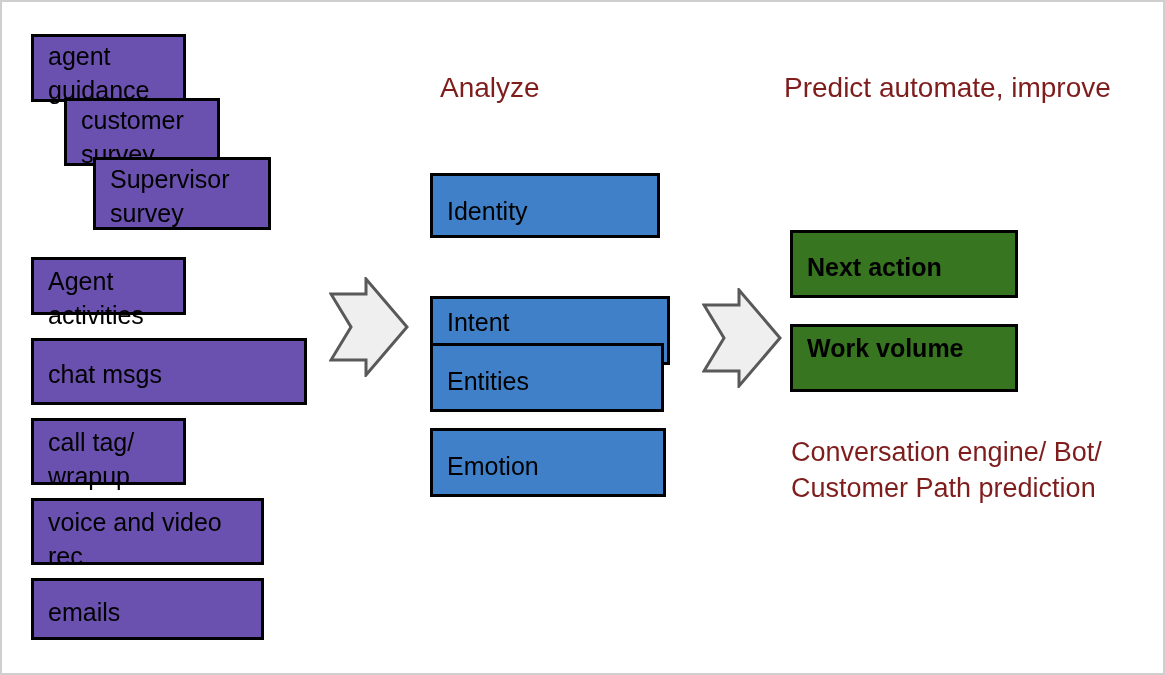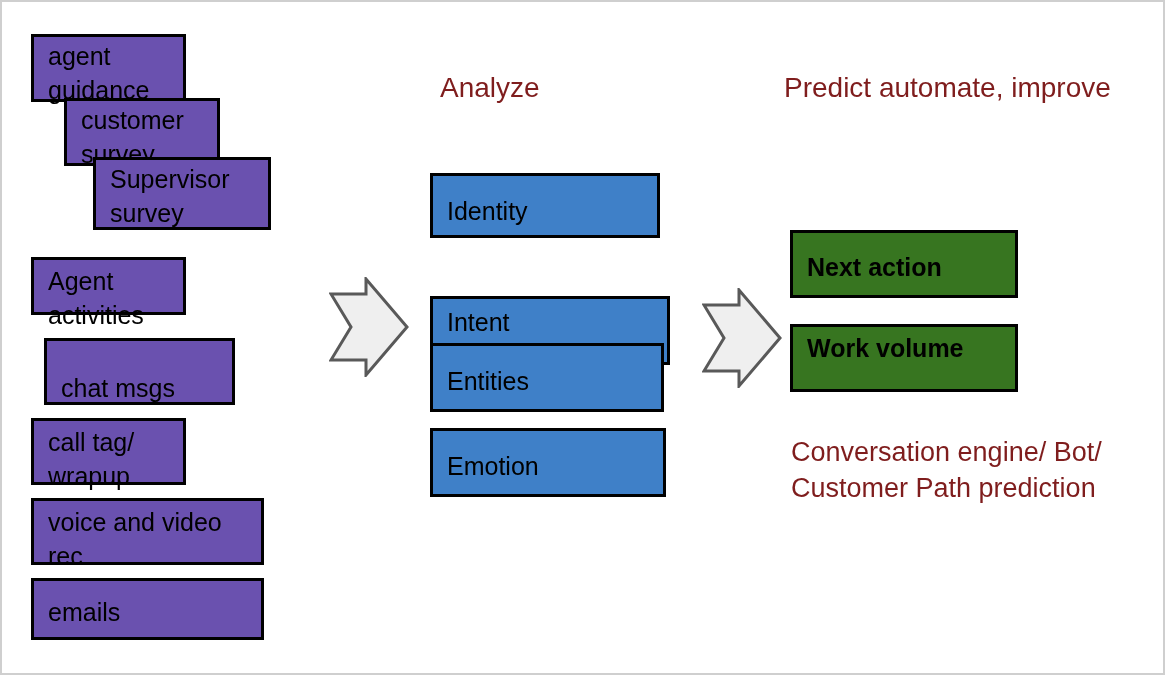--- a/index.html
+++ b/index.html
@@ -72,21 +72,21 @@
   <div class="stage">
 
     <div class="box purple stack" style="left:29px; top:32px; width:155px; height:68px;">agent guidance</div>
 
     <div class="box purple stack" style="left:62px; top:96px; width:156px; height:68px;">customer survey</div>
 
     <div class="box purple stack" style="left:91px; top:155px; width:178px; height:73px;">Supervisor survey</div>
 
     <div class="box purple" style="left:29px; top:255px; width:155px; height:58px;">Agent activities</div>
 
-    <div class="box purple" style="left:29px; top:336px; width:191px; height:67px; padding-top:30px;margin-left:13px;">chat msgs</div>
+    <div class="box purple" style="left:29px; top:336px; width:276px; height:67px; padding-top:16px;">chat msgs</div>
 
     <div class="box purple" style="left:29px; top:416px; width:155px; height:67px;">call tag/ wrapup</div>
 
     <div class="box purple" style="left:29px; top:496px; width:233px; height:67px;">voice and video rec</div>
 
     <div class="box purple" style="left:29px; top:576px; width:233px; height:62px; padding-top:14px;">emails</div>
 
     <div class="arrow" style="left:327px; top:275px;">
       <svg width="80" height="100" viewBox="0 0 80 100" xmlns="http://www.w3.org/2000/svg">
         <polygon points="2,17 37,17 37,2 78,50 37,98 37,83 2,83 22,50" fill="#efefef" stroke="#595959" stroke-width="3" stroke-linejoin="miter"></polygon>

